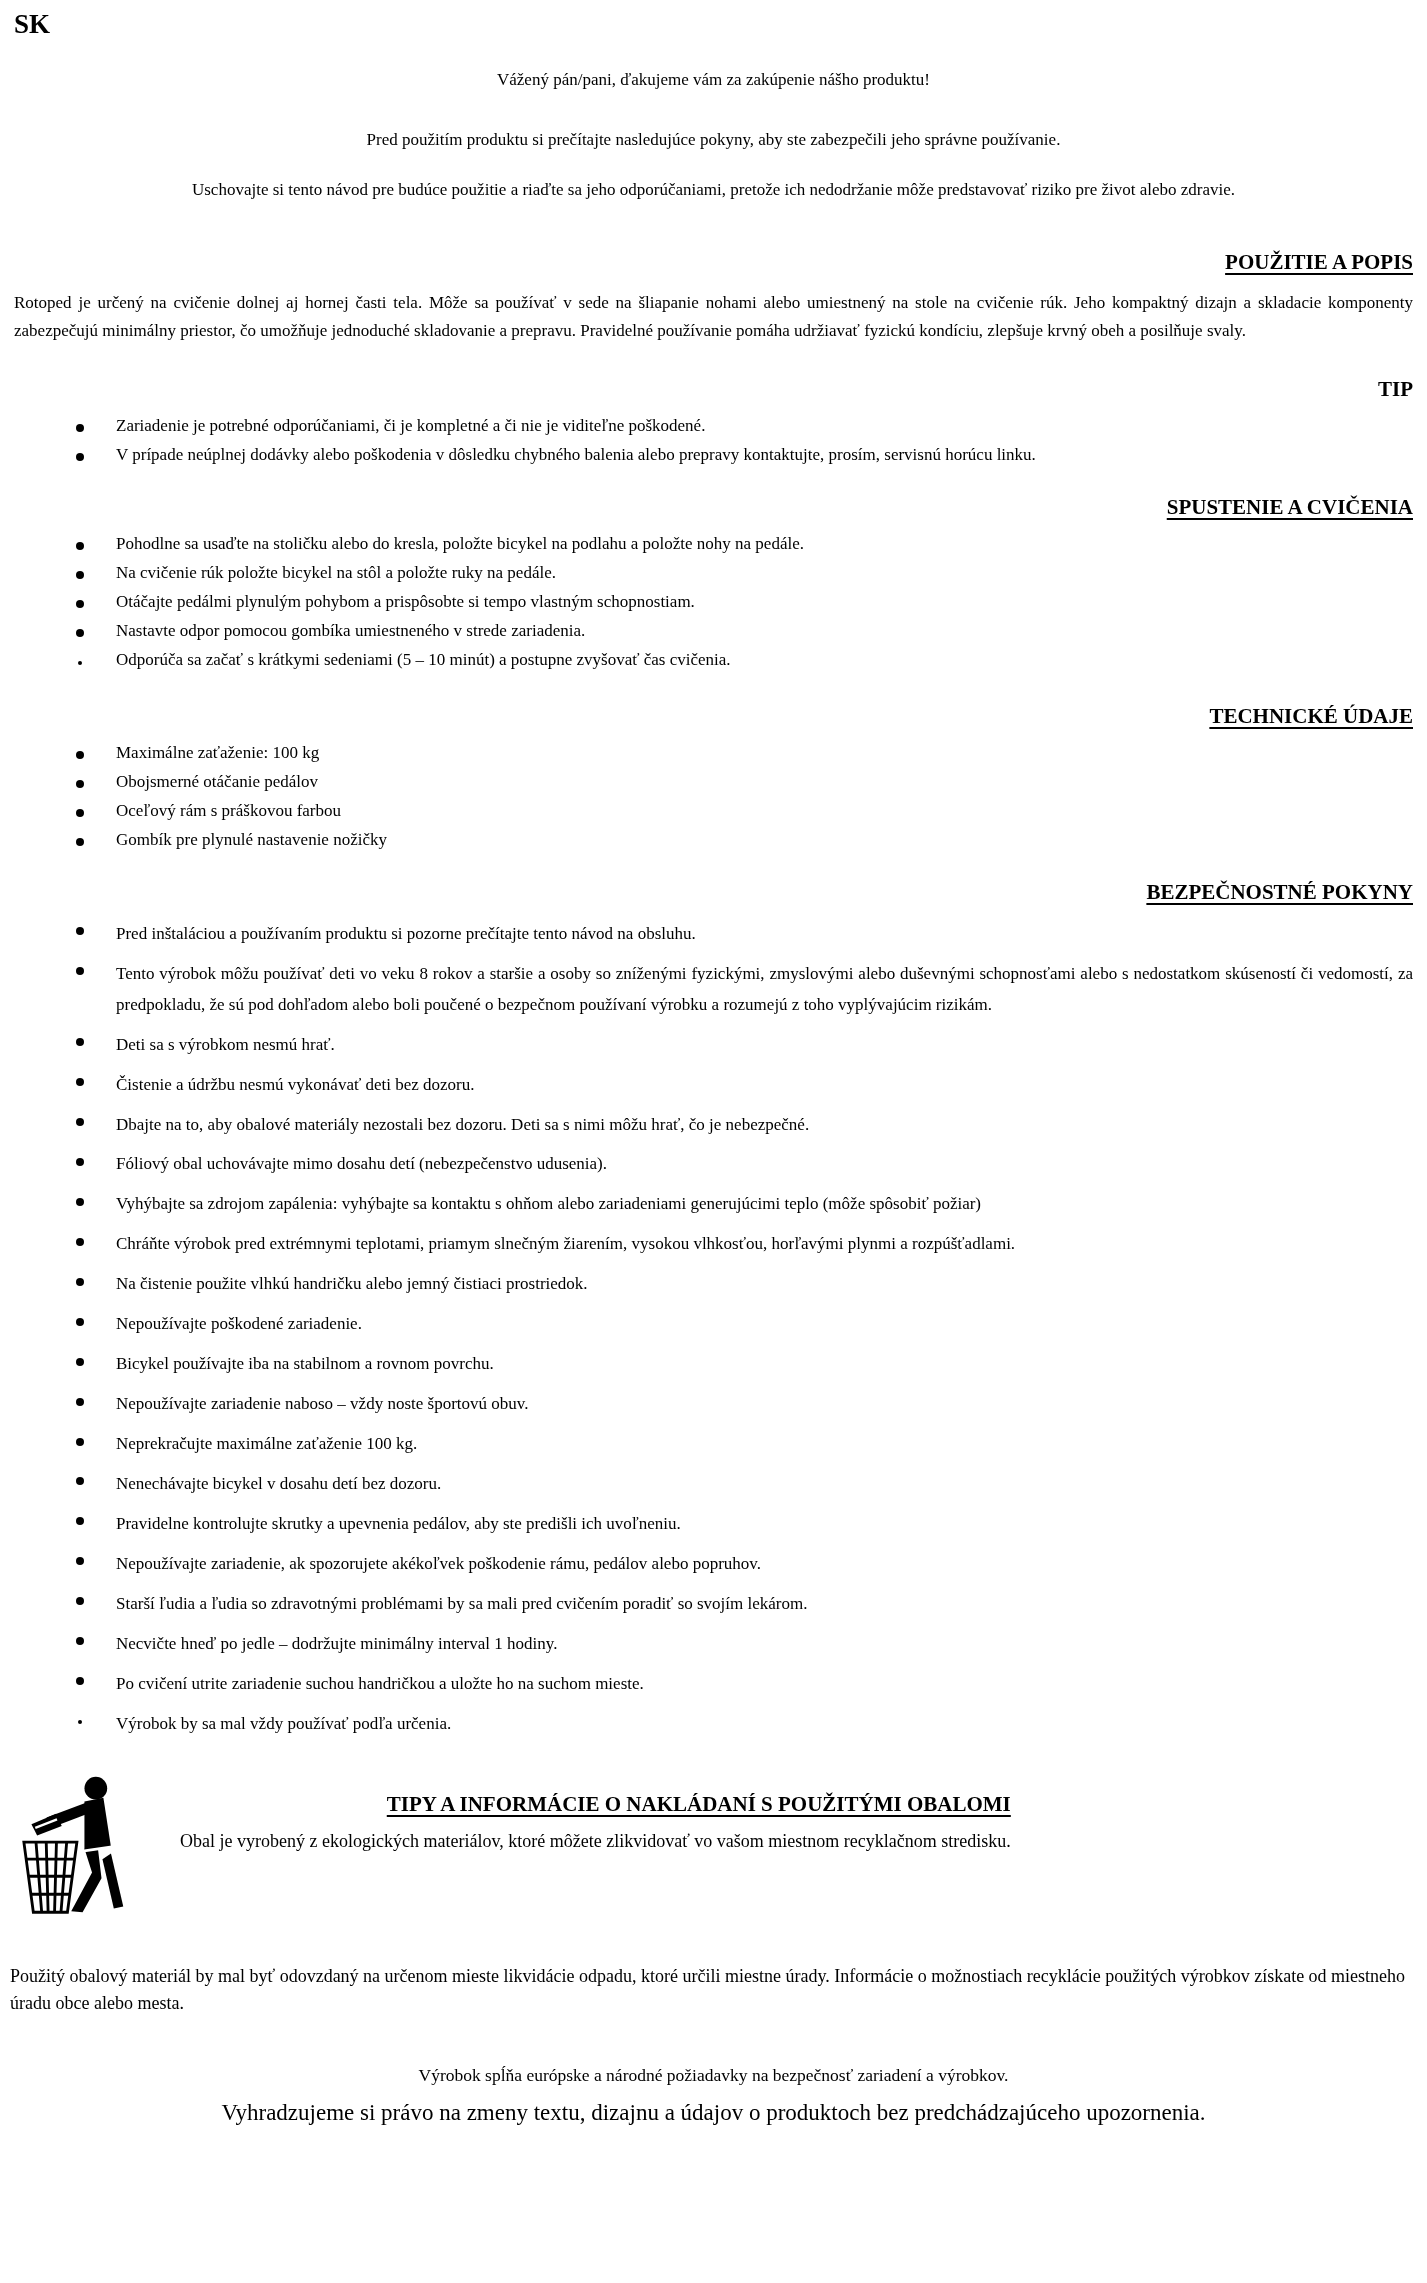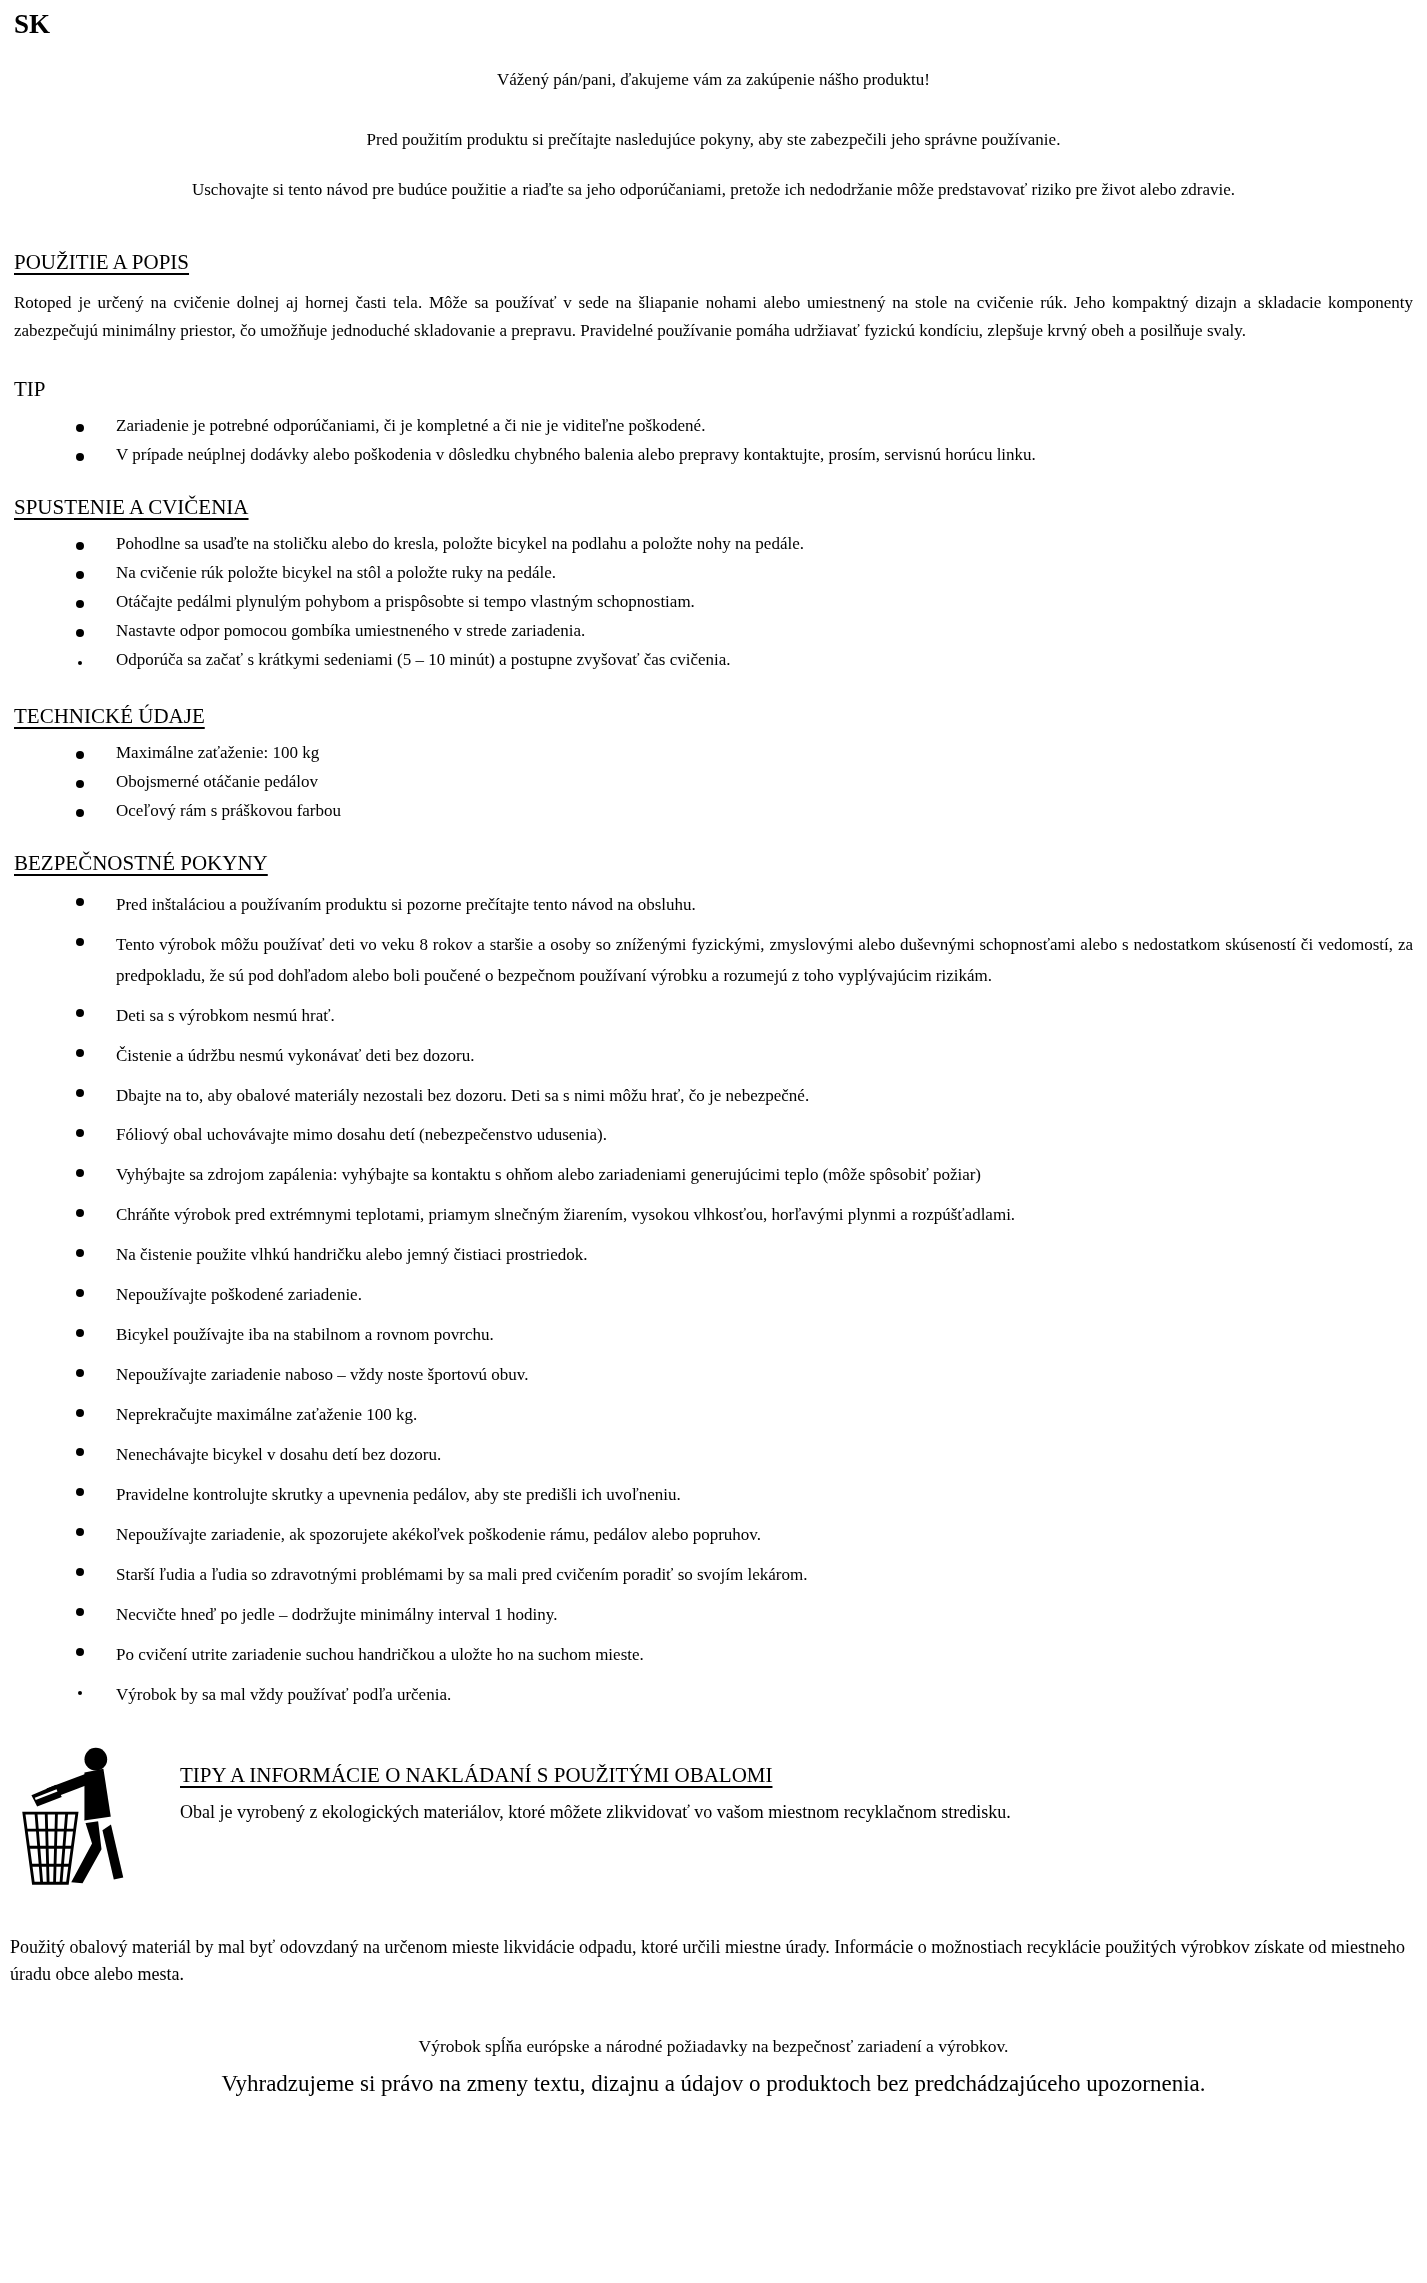--- a/index.html
+++ b/index.html
@@ -8,22 +8,22 @@
     padding:10px 14px 40px 14px;
     font-family:"Liberation Serif", "DejaVu Serif", serif;
     color:#000; font-size:17px;
   }
   .lang { font-weight:bold; font-size:27px; line-height:1.1; }
   .center { text-align:center; }
   .intro1 { margin:30px 0 0; }
   .intro2 { margin:40px 0 0; }
   .intro3 { margin:26px 40px 0; line-height:1.65; }
   h2 {
-    font-size:21px; font-weight:normal; margin:0;
-    text-decoration:underline; text-underline-offset:4px;
+    font-size:21px; font-weight:bold; margin:0;
+    text-decoration:underline; text-underline-offset:4px;text-align:right;
   }
   .h-usage   { margin-top:46px; }
   .h-tip     { margin-top:32px; text-decoration:none; }
   .h-start   { margin-top:30px; }
   .h-tech    { margin-top:34px; }
   .h-safety  { margin-top:30px; }
   .body-just { text-align:justify; line-height:1.65; margin:14px 0 0; }
   ul.blist { list-style:none; margin:14px 0 0; padding:0; }
   ul.blist li { position:relative; padding-left:102px; margin-bottom:9px; }
   ul.blist li::before {
@@ -71,20 +71,21 @@
       <li>Otáčajte pedálmi plynulým pohybom a prispôsobte si tempo vlastným schopnostiam.</li>
       <li>Nastavte odpor pomocou gombíka umiestneného v strede zariadenia.</li>
       <li>Odporúča sa začať s krátkymi sedeniami (5 – 10 minút) a postupne zvyšovať čas cvičenia.</li>
     </ul>
 
   <h2 class="h-tech">TECHNICKÉ ÚDAJE</h2>
   <ul class="blist list-tech">
       <li>Maximálne zaťaženie: 100 kg</li>
       <li>Obojsmerné otáčanie pedálov</li>
       <li>Oceľový rám s práškovou farbou</li>
+      <li>Gombík pre plynulé nastavenie nožičky</li>
     </ul>
 
   <h2 class="h-safety">BEZPEČNOSTNÉ POKYNY</h2>
   <ul class="blist list-safety small-last">
       <li>Pred inštaláciou a používaním produktu si pozorne prečítajte tento návod na obsluhu.</li>
       <li>Tento výrobok môžu používať deti vo veku 8 rokov a staršie a osoby so zníženými fyzickými, zmyslovými alebo duševnými schopnosťami alebo s nedostatkom skúseností či vedomostí, za predpokladu, že sú pod dohľadom alebo boli poučené o bezpečnom používaní výrobku a rozumejú z toho vyplývajúcim rizikám.</li>
       <li>Deti sa s výrobkom nesmú hrať.</li>
       <li>Čistenie a údržbu nesmú vykonávať deti bez dozoru.</li>
       <li>Dbajte na to, aby obalové materiály nezostali bez dozoru. Deti sa s nimi môžu hrať, čo je nebezpečné.</li>
       <li>Fóliový obal uchovávajte mimo dosahu detí (nebezpečenstvo udusenia).</li>

